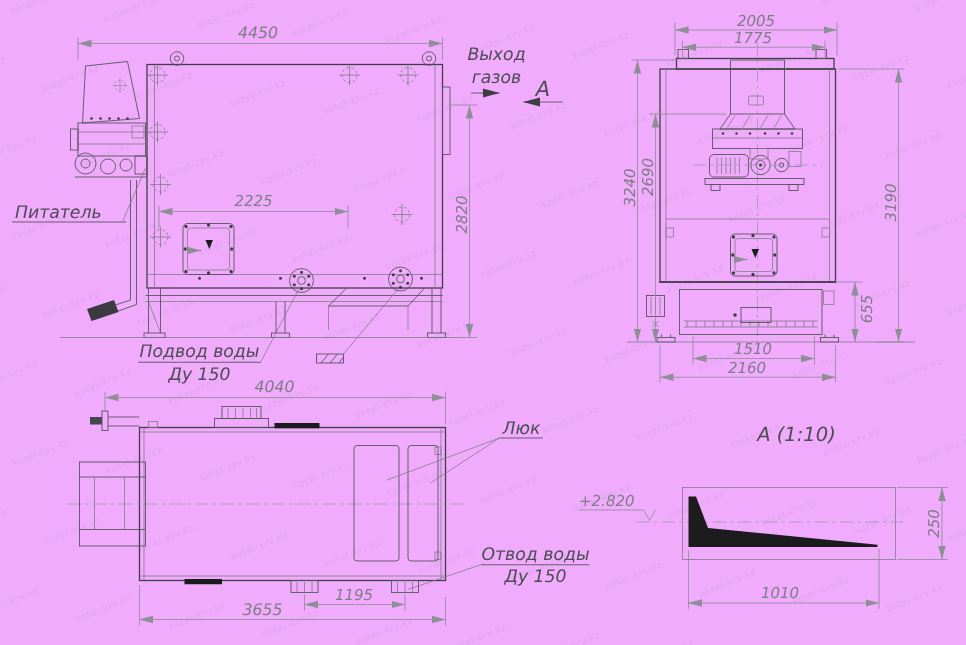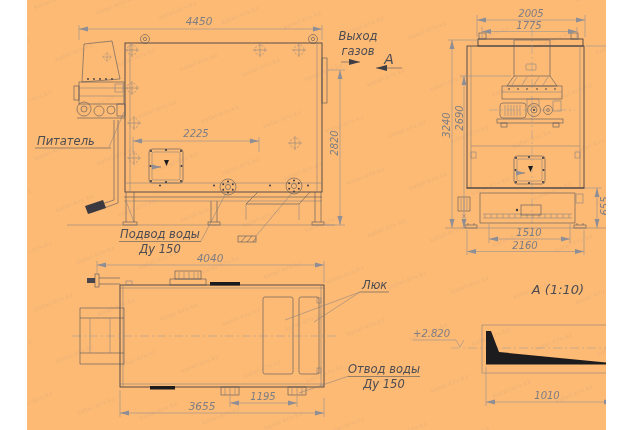--- a/index.html
+++ b/index.html
@@ -1,17 +1,17 @@
 <!DOCTYPE html>
 <html><head>
 <meta charset="utf-8">
 <style>
   html,body{margin:0;padding:0;background:#ffffff;}
-  .stage{position:relative;width:579px;height:430px;background:#fdba74;overflow:hidden;
-         font-family:"DejaVu Sans",sans-serif;margin-left:27px;}
+  .stage{position:relative;width:644px;height:430px;background:#f0abfc;overflow:hidden;
+         font-family:"DejaVu Sans",sans-serif;}
   svg{position:absolute;left:0;top:0;}
   .ln  {stroke:#3d3d44;stroke-width:.85;fill:none;stroke-linecap:square;}
   .ln2 {stroke:#55555c;stroke-width:.6;fill:none;}
   .thin{stroke:#7a7a82;stroke-width:.5;fill:none;}
   .dim {stroke:#8e8e96;stroke-width:.55;fill:none;}
   .cl  {stroke:#9a9aa2;stroke-width:.5;fill:none;stroke-dasharray:9 3 2 3;}
   .dot {fill:#3d3d44;stroke:none;}
   .blk {fill:#1c1c1f;stroke:none;}
   .dimtxt{font:italic 10px "DejaVu Sans",sans-serif;fill:#7d7d85;text-anchor:middle;}
   .dimtxt-lg{font:italic 10.5px "DejaVu Sans",sans-serif;fill:#7d7d85;text-anchor:middle;}

